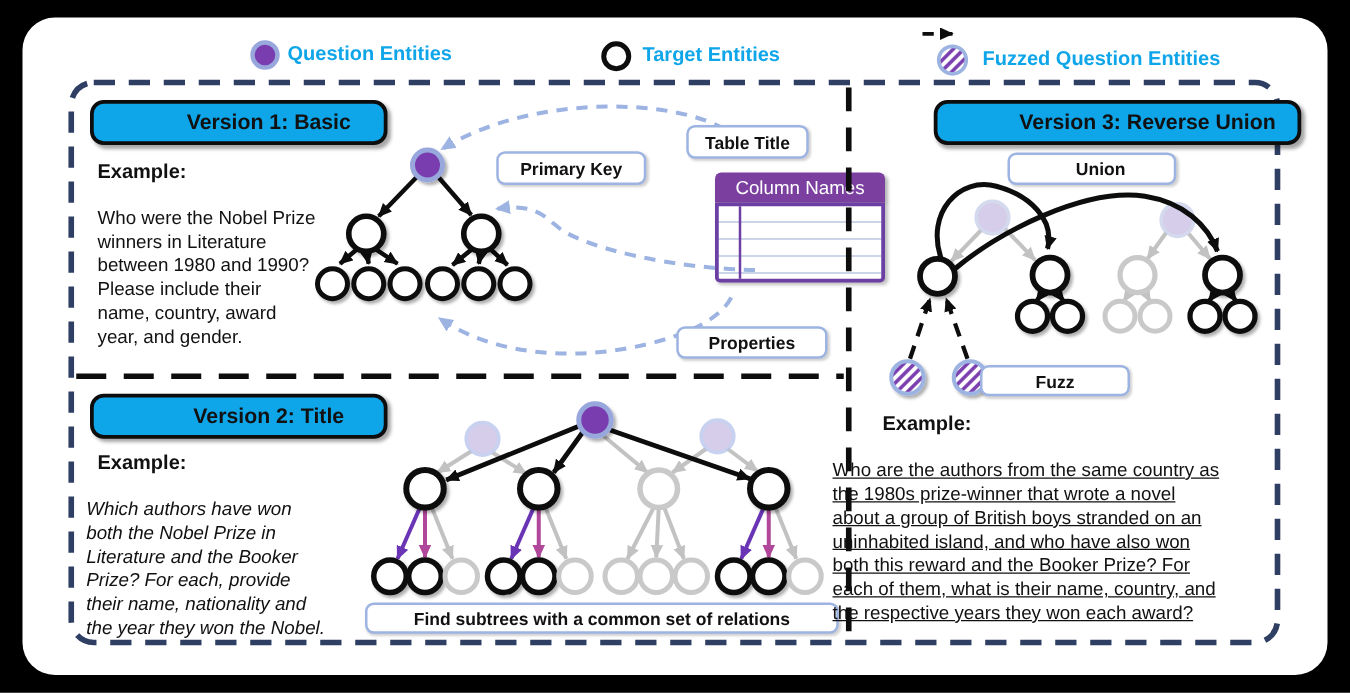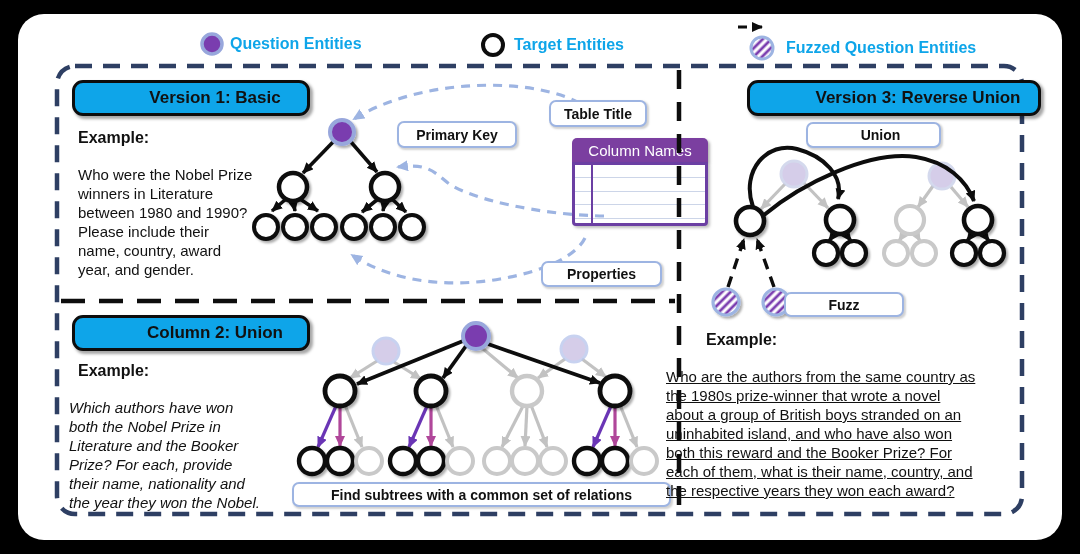--- a/index.html
+++ b/index.html
@@ -220,21 +220,21 @@
 <div class="abs z3 legend-text" style="left:514px;top:36px;">Target Entities</div>
 <div class="abs z3 legend-text" style="left:786px;top:39px;">Fuzzed Question Entities</div>
 
 <div class="abs z3 vbox" style="left:72px;top:80px;width:184px;height:30px;">Version 1: Basic</div>
 <div class="abs z3 ex-h" style="left:78px;top:129px;">Example:</div>
 <div class="abs z3 ex-t" style="left:78px;top:149px;width:176px;">Who were the Nobel Prize winners in Literature between 1980 and 1990? Please include their name, country, award year, and gender.</div>
 <div class="abs z3 pill" style="left:397px;top:121px;width:116px;height:23px;">Primary Key</div>
 <div class="abs z3 pill" style="left:549px;top:100px;width:94px;height:23px;">Table Title</div>
 <div class="abs z3 pill" style="left:541px;top:261px;width:117px;height:22px;">Properties</div>
 
-<div class="abs z3 vbox" style="left:72px;top:315px;width:184px;height:30px;">Column 2: Union</div>
+<div class="abs z3 vbox" style="left:72px;top:315px;width:184px;height:30px;">Version 2: Title</div>
 <div class="abs z3 ex-h" style="left:78px;top:362px;">Example:</div>
 <div class="abs z3 ex-t" style="left:69px;top:382px;width:196px;font-style:italic;">Which authors have won both the Nobel Prize in Literature and the Booker Prize? For each, provide their name, nationality and the year they won the Nobel.</div>
 <div class="abs z3 pill" style="left:292px;top:482px;width:375px;height:21px;">Find subtrees with a common set of relations</div>
 
 <div class="abs z3 vbox" style="left:747px;top:80px;width:240px;height:30px;">Version 3: Reverse Union</div>
 <div class="abs z3 pill" style="left:806px;top:122px;width:117px;height:22px;padding-left:14px;">Union</div>
 <div class="abs z3 pill" style="left:772px;top:292px;width:116px;height:21px;margin-left:12px;">Fuzz</div>
 <div class="abs z3 ex-h" style="left:706px;top:331px;">Example:</div>
 <div class="abs z3 ex-t" style="left:666px;top:351px;width:315px;text-decoration:underline;">Who are the authors from the same country as the 1980s prize-winner that wrote a novel about a group of British boys stranded on an uninhabited island, and who have also won both this reward and the Booker Prize? For each of them, what is their name, country, and the respective years they won each award?</div>
 

